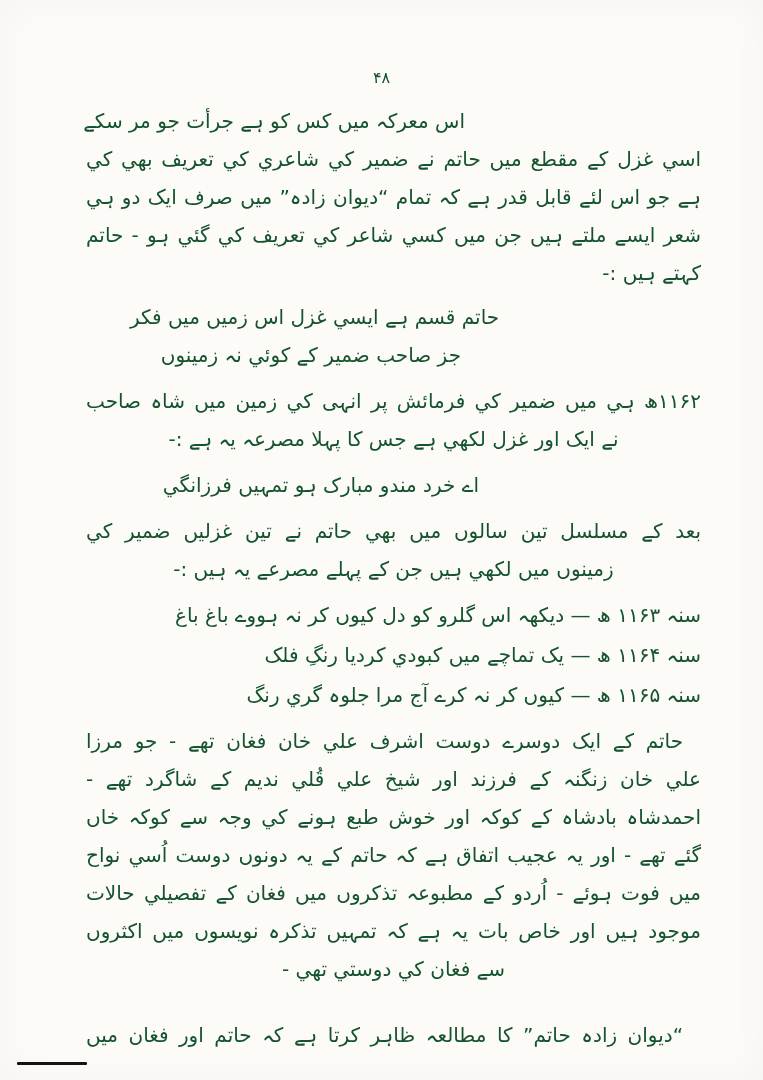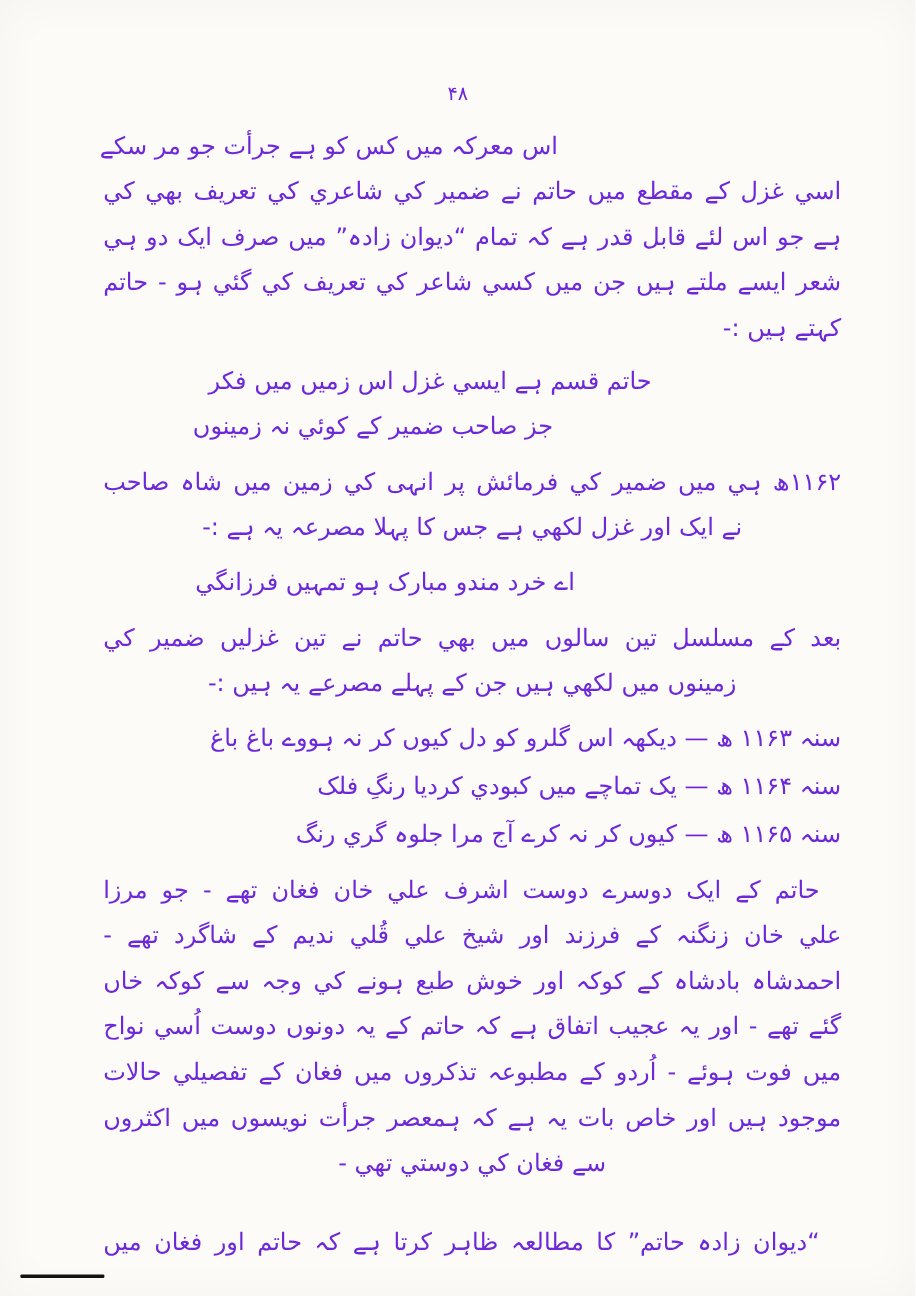--- a/index.html
+++ b/index.html
@@ -5,21 +5,21 @@
   html, body {
     margin: 0;
     padding: 0;
     background: #ffffff;
   }
   .page {
     position: relative;
     width: 763px;
     height: 1080px;
     background: #fcfbf8;
-    color: #6d28d9;
+    color: #14532d;
     font-family: "DejaVu Sans", sans-serif;
     overflow: hidden;
     box-shadow: inset 0 0 40px rgba(0,0,0,0.03);
   }
   .pageno {
     position: absolute;
     top: 68px;
     left: 0;
     right: 0;
     text-align: center;
@@ -50,21 +50,21 @@
   .v236 { text-align: right; padding-right: 236px; white-space: nowrap; }
   .v158 { text-align: right; padding-right: 158px; white-space: nowrap; }
   .v240 { text-align: right; padding-right: 240px; white-space: nowrap; }
   .v222 { text-align: right; padding-right: 222px; white-space: nowrap; }
 
   .year { text-align: right; white-space: nowrap; }
 
   .ind  { text-indent: 18px; }
   .mt2  { margin-top: 2px; }
   .mt4  { margin-top: 8px; }
-  .mt6  { margin-top: 6px; }
+  .mt6  { margin-top: 6px; text-align: center; }
   .mt8  { margin-top: 8px; }
   .mt10 { margin-top: 28px; }
 
   .artifact {
     position: absolute;
     left: 17px;
     bottom: 15px;
     width: 70px;
     height: 3px;
     background: #151310;
@@ -92,20 +92,20 @@
     <div class="line fill mt4">بعد کے مسلسل تین سالوں میں بھي حاتم نے تین غزلیں ضمیر کي</div>
     <div class="line left">زمینوں میں لکھي ہیں جن کے پہلے مصرعے یہ ہیں :-</div>
     <div class="line year mt8">سنہ ۱۱۶۳ ھ —  دیکھہ اس گلرو کو دل کیوں کر نہ ہووے باغ باغ</div>
     <div class="line year mt2">سنہ ۱۱۶۴ ھ —  یک تماچے میں کبودي کردیا رنگِ فلک</div>
     <div class="line year mt2">سنہ ۱۱۶۵ ھ —  کیوں کر نہ کرے آج مرا جلوہ گري رنگ</div>
     <div class="line fill ind mt4">حاتم کے ایک دوسرے دوست اشرف علي خان فغان تھے - جو مرزا</div>
     <div class="line fill">علي خان زنگنہ کے فرزند اور شیخ علي قُلي ندیم کے شاگرد تھے -</div>
     <div class="line fill">احمدشاہ بادشاہ کے کوکہ اور خوش طبع ہونے کي وجہ سے کوکہ خاں</div>
     <div class="line fill">گئے تھے - اور یہ عجیب اتفاق ہے کہ حاتم کے یہ دونوں دوست اُسي نواح</div>
     <div class="line fill">میں فوت ہوئے - اُردو کے مطبوعہ تذکروں میں فغان کے تفصیلي حالات</div>
-    <div class="line fill">موجود ہیں اور خاص بات یہ ہے کہ ہمعصر جرأت نویسوں میں اکثروں</div>
+    <div class="line fill">موجود ہیں اور خاص بات یہ ہے کہ تمہیں تذکرہ نویسوں میں اکثروں</div>
     <div class="line left">سے فغان کي دوستي تھي -</div>
     <div class="line fill ind mt10">“دیوان زادہ حاتم” کا مطالعہ ظاہر کرتا ہے کہ حاتم اور فغان میں</div>
   </div>
 
   <div class="artifact"></div>
 
 </div>
 
 </body></html>

